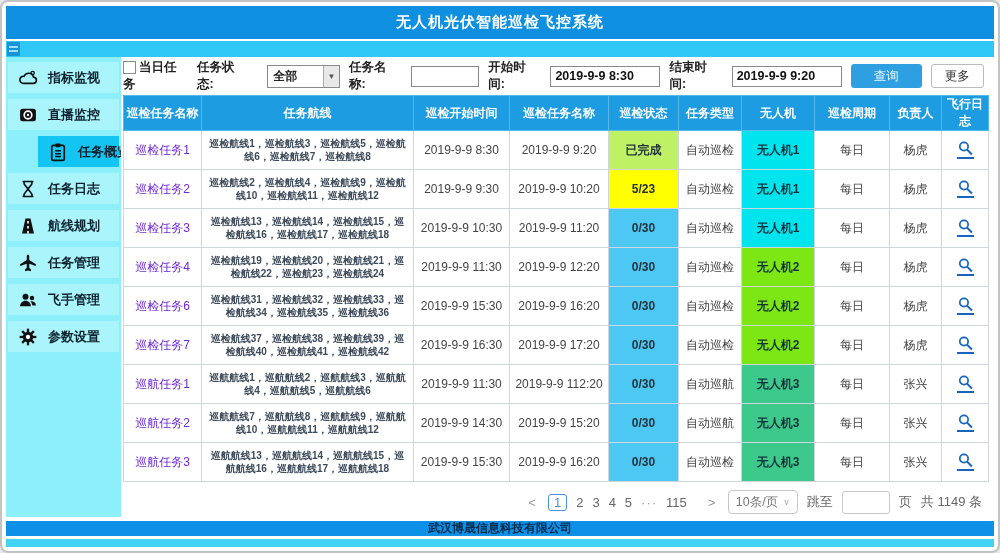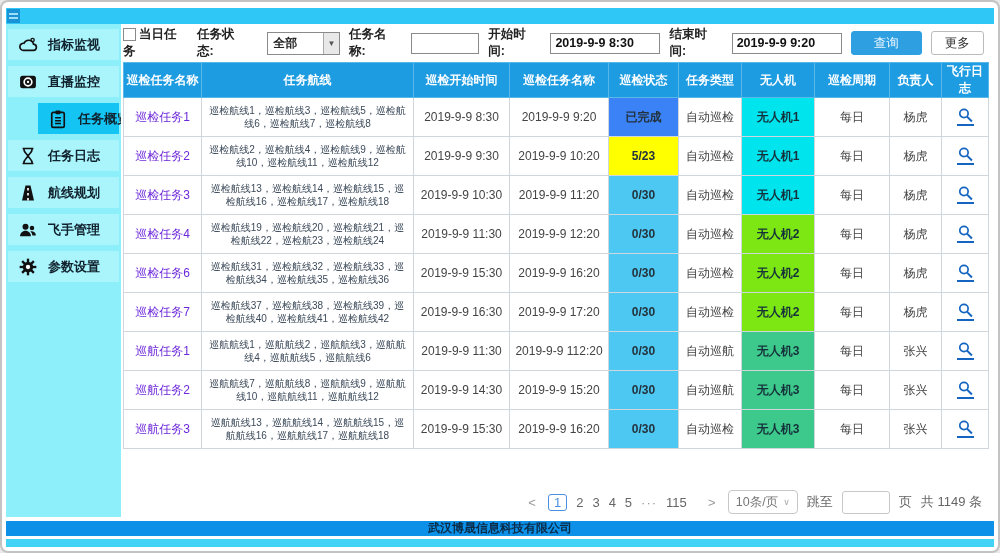--- a/index.html
+++ b/index.html
@@ -39,21 +39,21 @@
   .btn-query{width:72px;height:24px;background:#2e9fe0;color:#eaf6ff;border:1px solid #2e9fe0;
     border-radius:3px;font-size:12.5px;cursor:pointer;}
   .btn-more{width:54px;height:24px;background:#fff;color:#333;border:1px solid #bbb;
     border-radius:3px;font-size:12.5px;cursor:pointer;}
   
   table{border-collapse:collapse;table-layout:fixed;width:100%;flex:0 0 auto;}
   th{background:#1e9ce1;color:#fff;font-size:12px;font-weight:bold;height:32px;
     border:1px solid #58b8ea;padding:0 2px;}
   td{border:1px solid #d0d7dc;font-size:12px;color:#444;text-align:center;height:36px;
     padding:0 3px;background:#fff;}
-  td.route{font-size:10px;color:#3c4a5a;line-height:1.35;padding:1px 4px;}
+  td.route{font-size:10px;color:#3c4a5a;line-height:1.35;padding:1px 4px;font-weight:bold;}
   td.namecell{color:#6d28d9;}
   td.status{font-weight:bold;color:#24323c;}
   td.drone{font-weight:bold;color:#15303a;}
   .maglink{display:inline-block;border-bottom:2px solid #1565c0;padding-bottom:0px;cursor:pointer;line-height:0;}
   
   .pager{margin-top:auto;height:30px;display:flex;align-items:center;justify-content:flex-end;
     gap:9px;font-size:13px;color:#666;flex:0 0 auto;padding-right:4px;}
   .pg{min-width:14px;text-align:center;cursor:pointer;}
   .pg.arrow{color:#999;}
   .pg.active{border:1px solid #4a90e2;border-radius:3px;color:#4a90e2;padding:0 5px;height:19px;
@@ -65,20 +65,21 @@
   .jumpin{width:42px;height:19px;border:1px solid #c8c8c8;border-radius:3px;}
   
   .footer{height:15px;background:#0d90e8;margin-top:4px;display:flex;align-items:center;
     justify-content:center;font-size:12px;font-weight:bold;color:#0a2a45;flex:0 0 auto;}
   .bottomstrip{height:8px;background:#43d3f7;margin-top:3px;flex:0 0 auto;}
 </style>
 </head>
 <body>
 
 <div class="frame">
+  <div class="titlebar">无人机光伏智能巡检飞控系统</div>
   <div class="subbar">
     <div class="menu-sq">
         <i></i>
         <i></i>
       </div>
   </div>
 
   <div class="content">
 
     <div class="sidebar">
@@ -120,20 +121,28 @@
           <span class="lbl">任务日志</span>
       </div>
       <div class="side-item">
         <span class="ico">
           <svg width="20" height="20" viewBox="0 0 24 24">
               <path d="M9 3h6l4.2 18H4.8z" fill="#111"></path>
               <path d="M12 6v3M12 12v3M12 18v3" stroke="#fff" stroke-width="2"></path>
             </svg>
         </span>
           <span class="lbl">航线规划</span>
+      </div>
+      <div class="side-item">
+        <span class="ico">
+          <svg width="20" height="20" viewBox="0 0 24 24">
+              <path d="M21.5 15.5v-2l-8-5V3.5a1.5 1.5 0 0 0-3 0V8.5l-8 5v2l8-2.5v5l-2 1.5V22l3.5-1 3.5 1v-2.5l-2-1.5v-5z" fill="#111"></path>
+            </svg>
+        </span>
+          <span class="lbl">任务管理</span>
       </div>
       <div class="side-item">
         <span class="ico">
           <svg width="20" height="20" viewBox="0 0 24 24">
               <circle cx="9" cy="8" r="3.6" fill="#111"></circle>
               <path d="M2.5 19.5c0-3.6 2.9-6.5 6.5-6.5s6.5 2.9 6.5 6.5z" fill="#111"></path>
               <circle cx="16.8" cy="9.6" r="2.7" fill="#111"></circle>
               <path d="M14.8 13.6a5.3 5.3 0 0 1 6.7 5.1h-4.2a7.8 7.8 0 0 0-2.5-5.1z" fill="#111"></path>
             </svg>
         </span>
@@ -200,21 +209,21 @@
               <th>负责人</th>
               <th>飞行日志</th>
             </tr>
           </thead>
         <tbody>
             <tr>
               <td class="namecell">巡检任务1</td>
               <td class="route">巡检航线1，巡检航线3，巡检航线5，巡检航线6，巡检航线7，巡检航线8</td>
               <td>2019-9-9 8:30</td>
               <td>2019-9-9 9:20</td>
-              <td class="status" style="background: #3b82f6; margin-top: 48px;">已完成</td>
+              <td class="status" style="background: #bef264; margin-top: 48px;">已完成</td>
               <td>自动巡检</td>
               <td class="drone" style="background: rgb(0, 228, 238);">无人机1</td>
               <td>每日</td>
               <td>杨虎</td>
               <td><span class="maglink"><svg width="17" height="17" viewBox="0 0 22 22">
                     <circle cx="9" cy="8.4" r="5.4" fill="none" stroke="#1565c0" stroke-width="2.2"></circle>
                     <path d="M13 12.5l6.3 6.3" stroke="#1565c0" stroke-width="2.6"></path>
                   </svg></span></td>
             </tr>
             <tr>

